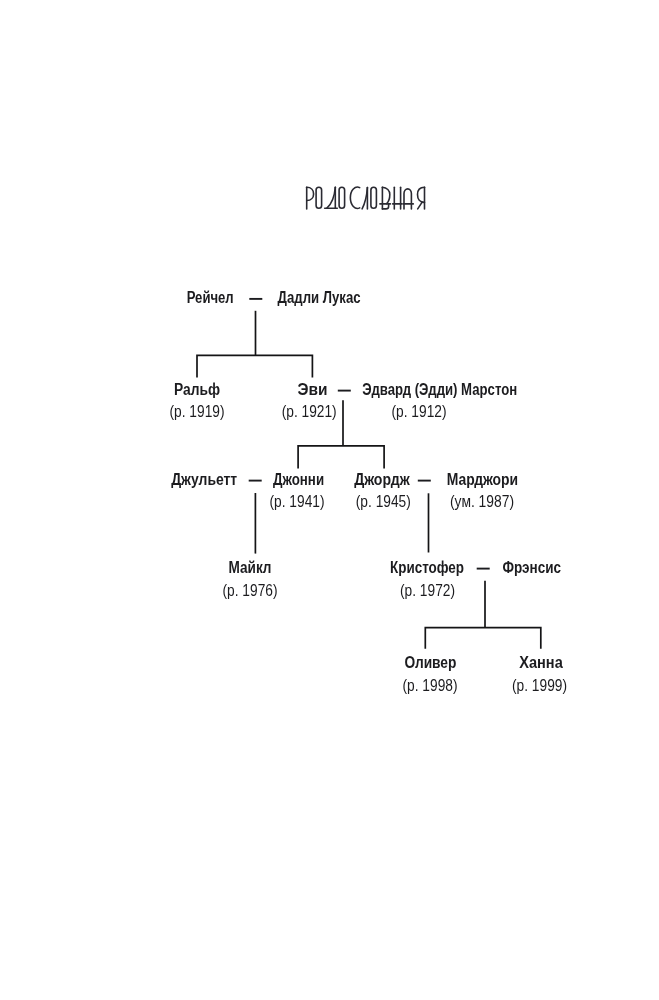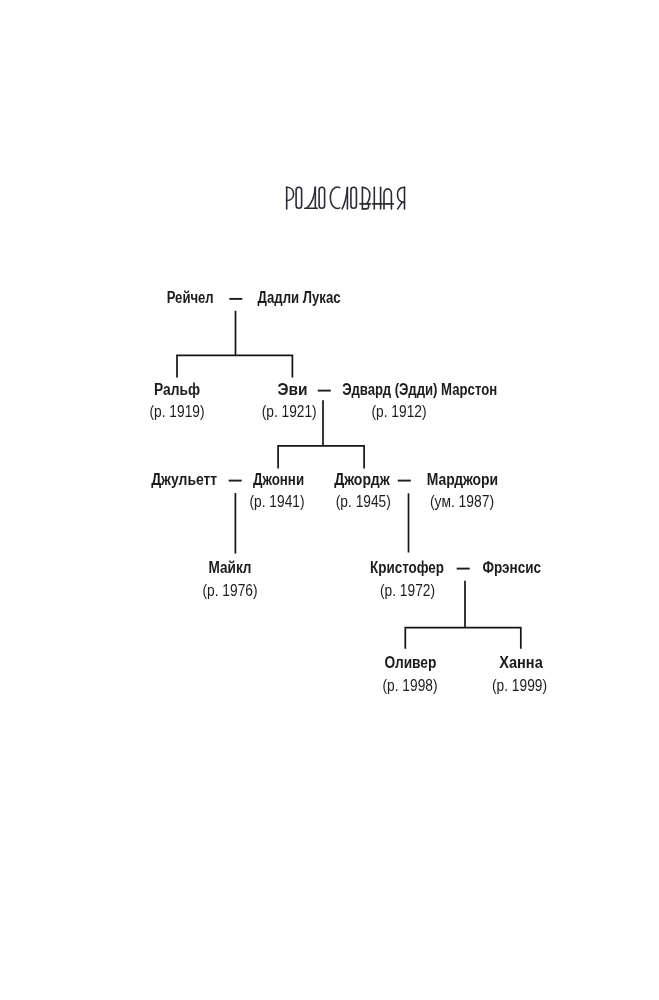--- a/index.html
+++ b/index.html
@@ -1,16 +1,16 @@
 <!DOCTYPE html>
 <html><head>
 <meta charset="utf-8">
 <style>
   html,body{margin:0;padding:0;background:#ffffff;}
-  .page{position:relative;width:621px;height:1000px;background:#fff;overflow:hidden;}
+  .page{position:relative;width:621px;height:1000px;background:#fff;overflow:hidden;margin-left:20px;}
   svg text{font-family:"Liberation Sans", sans-serif;}
   .nm{font-weight:bold;font-size:16px;fill:#1c1c1f;}
   .yr{font-weight:normal;font-size:16px;fill:#1c1c1f;}
 </style>
 </head>
 <body>
 <div class="page">
 <svg width="659" height="1000" viewBox="0 0 659 1000">
 
   <g id="title" fill="none" stroke="#2a2a32" stroke-width="1.6" stroke-linecap="round">

